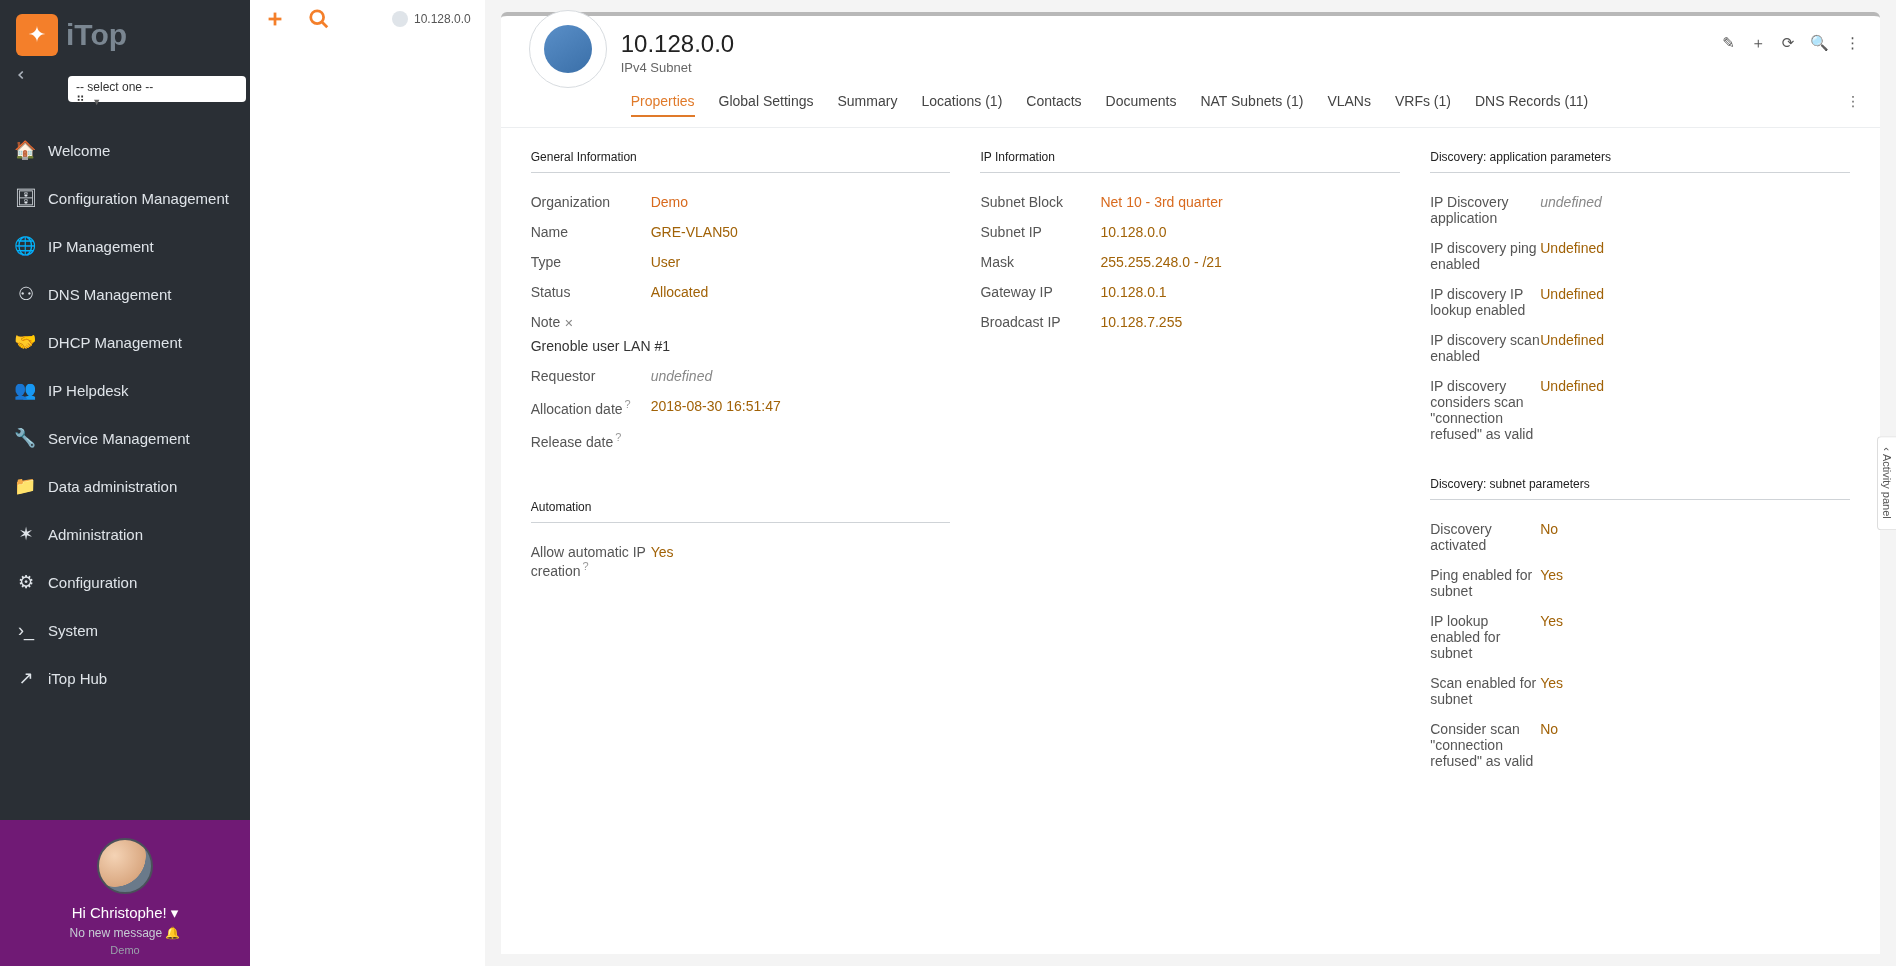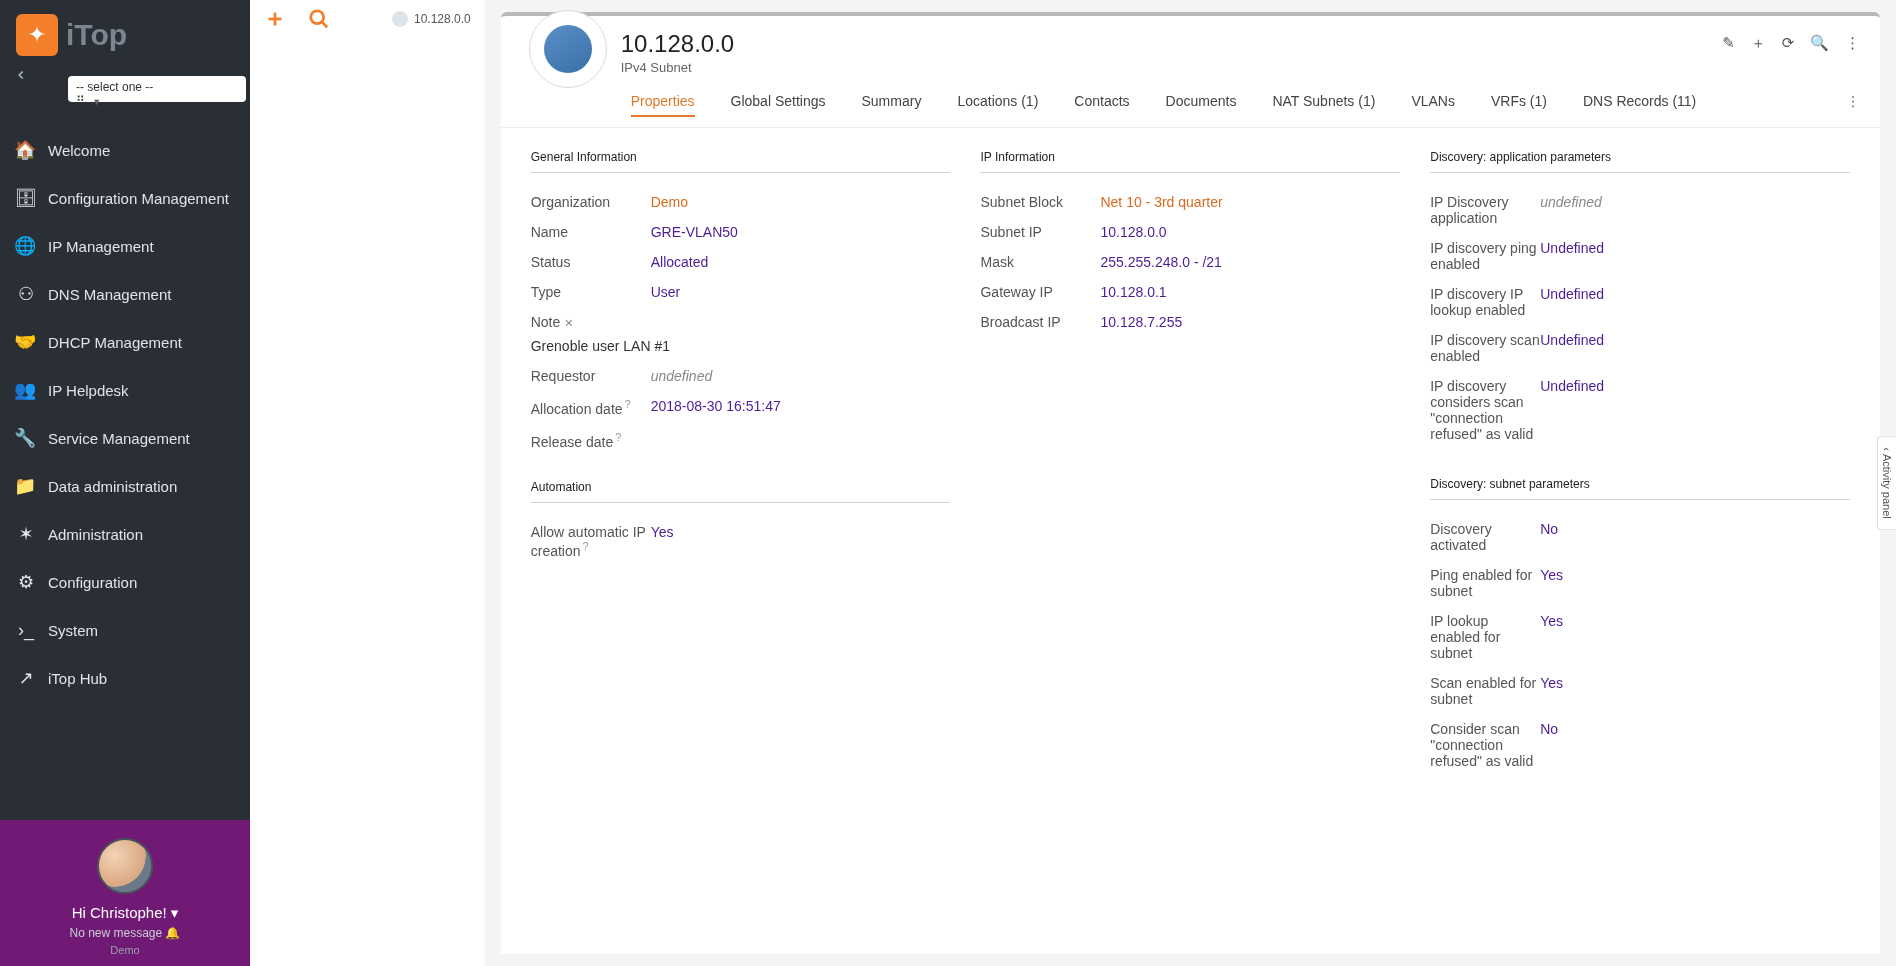--- a/index.html
+++ b/index.html
@@ -33,31 +33,31 @@
 .content { flex: 1; background: #f4f4f4; padding: 12px 16px; overflow: auto; position: relative; }
 .card { background: #fff; border-radius: 6px 6px 0 0; border-top: 4px solid #b8b8b8; position: relative; min-height: 100%; }
 .card-head { display: flex; align-items: flex-start; padding: 14px 26px 0 120px; position: relative; }
 .obj-icon { position: absolute; left: 28px; top: -6px; width: 78px; height: 78px; border-radius: 50%; background: #fff; border: 1px solid #d8dce0; display: flex; align-items: center; justify-content: center; z-index: 2; }
 .obj-icon .globe-big { width: 48px; height: 48px; border-radius: 50%; background: linear-gradient(145deg,#5a8fc8,#3a6fa8); position: relative; }
 .title-block h1 { font-size: 24px; font-weight: 500; color: #222; }
 .subtitle { font-size: 13px; color: #666; margin-top: 2px; }
 .head-tools { position: absolute; right: 20px; top: 18px; display: flex; gap: 16px; color: #555; }
 .head-tools span { cursor: pointer; font-size: 15px; }
 
-.tabs { display: flex; gap: 36px; padding: 18px 26px 10px 130px; border-bottom: 1px solid #eceef0; font-size: 14px; color: #444; position: relative; }
+.tabs { display: flex; gap: 24px; padding: 18px 26px 10px 130px; border-bottom: 1px solid #eceef0; font-size: 14px; color: #444; position: relative; }
 .tab { cursor: pointer; padding-bottom: 6px; }
 .tab.active { color: #e07a2a; border-bottom: 2px solid #e07a2a; font-weight: 500; }
 .tabs-more { position: absolute; right: 20px; top: 18px; color: #666; cursor: pointer; }
 
 .body { padding: 22px 30px 40px; display: grid; grid-template-columns: 1fr 1fr 1fr; gap: 26px 30px; }
 .section { }
 .sec-title { font-size: 12px; font-weight: 500; color: #222; border-bottom: 1px solid #cfd3d7; padding-bottom: 8px; margin-bottom: 14px; }
 .field { display: flex; padding: 7px 0; font-size: 14px; }
 .field .lbl { width: 120px; color: #555; flex-shrink: 0; }
-.field .val { color: #4c1d95; }
+.field .val { color: #a16207; }
 .field .val.link { color: #d86a1e; }
 .field .val.undef { color: #888; font-style: italic; }
 .col3 .field .lbl { width: 110px; }
 .note-block .note-txt { color: #333; margin-top: 8px; }
 .q { color: #999; font-size: 11px; vertical-align: super; margin-left: 2px; }
 
 .activity-tab { position: absolute; right: 0; top: 50%; transform: translateY(-50%); writing-mode: vertical-rl; background: #fff; border: 1px solid #ddd; border-right: none; padding: 10px 3px; font-size: 11px; color: #555; border-radius: 4px 0 0 4px; cursor: pointer; }
 
 svg { display: block; }
 </style>
@@ -198,46 +198,46 @@
               <div class="sec-title">General Information</div>
               <div class="field">
                   <div class="lbl">Organization</div>
                   <div class="val link">Demo</div>
                 </div>
               <div class="field">
                   <div class="lbl">Name</div>
                   <div class="val">GRE-VLAN50</div>
                 </div>
               <div class="field">
+                  <div class="lbl">Type</div>
+                  <div class="val">User</div>
+                </div>
+              <div class="field">
                   <div class="lbl">Status</div>
                   <div class="val">Allocated</div>
-                </div>
-              <div class="field">
-                  <div class="lbl">Type</div>
-                  <div class="val">User</div>
                 </div>
               <div class="field note-block" style="display:block">
                 <div class="lbl"><span>Note</span> <span style="font-size:11px;color:#888">✕</span></div>
                 <div class="note-txt">Grenoble user LAN #1</div>
               </div>
               <div class="field">
                   <div class="lbl">Requestor</div>
                   <div class="val undef">undefined</div>
                 </div>
               <div class="field">
                   <div class="lbl"><span>Allocation date</span><span class="q">?</span></div>
                   <div class="val">2018-08-30 16:51:47</div>
                 </div>
               <div class="field">
                   <div class="lbl"><span>Release date</span><span class="q">?</span></div>
                   <div class="val"></div>
                 </div>
             </div>
 
-            <div class="section" style="margin-top:24px">
+            <div class="section" style="margin-top:44px">
               <div class="sec-title">Automation</div>
               <div class="field">
                   <div class="lbl"><span>Allow automatic IP creation</span><span class="q">?</span></div>
                   <div class="val">Yes</div>
                 </div>
             </div>
           </div>
 
           <div>
             <div class="section">

